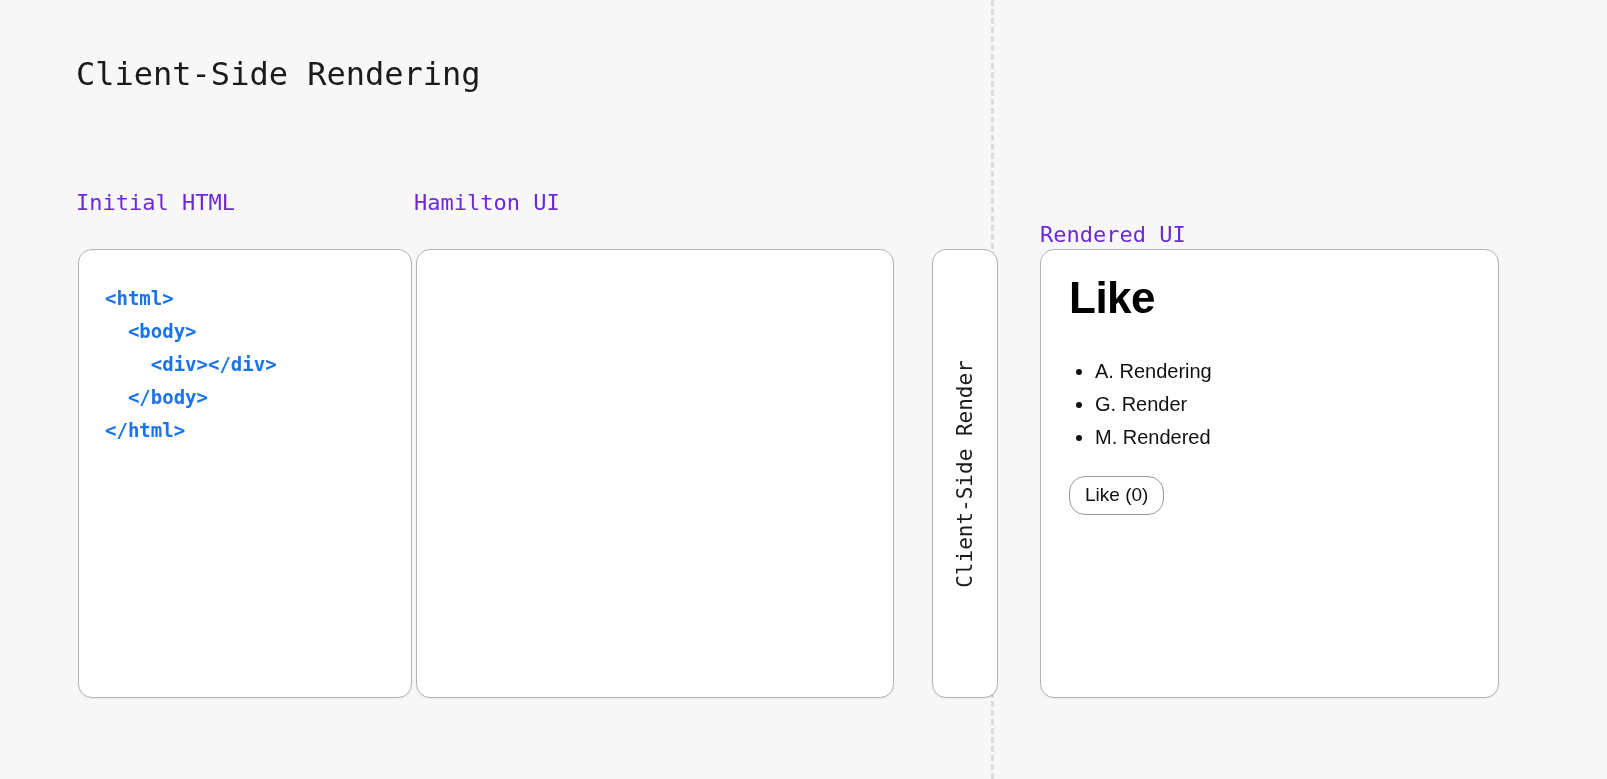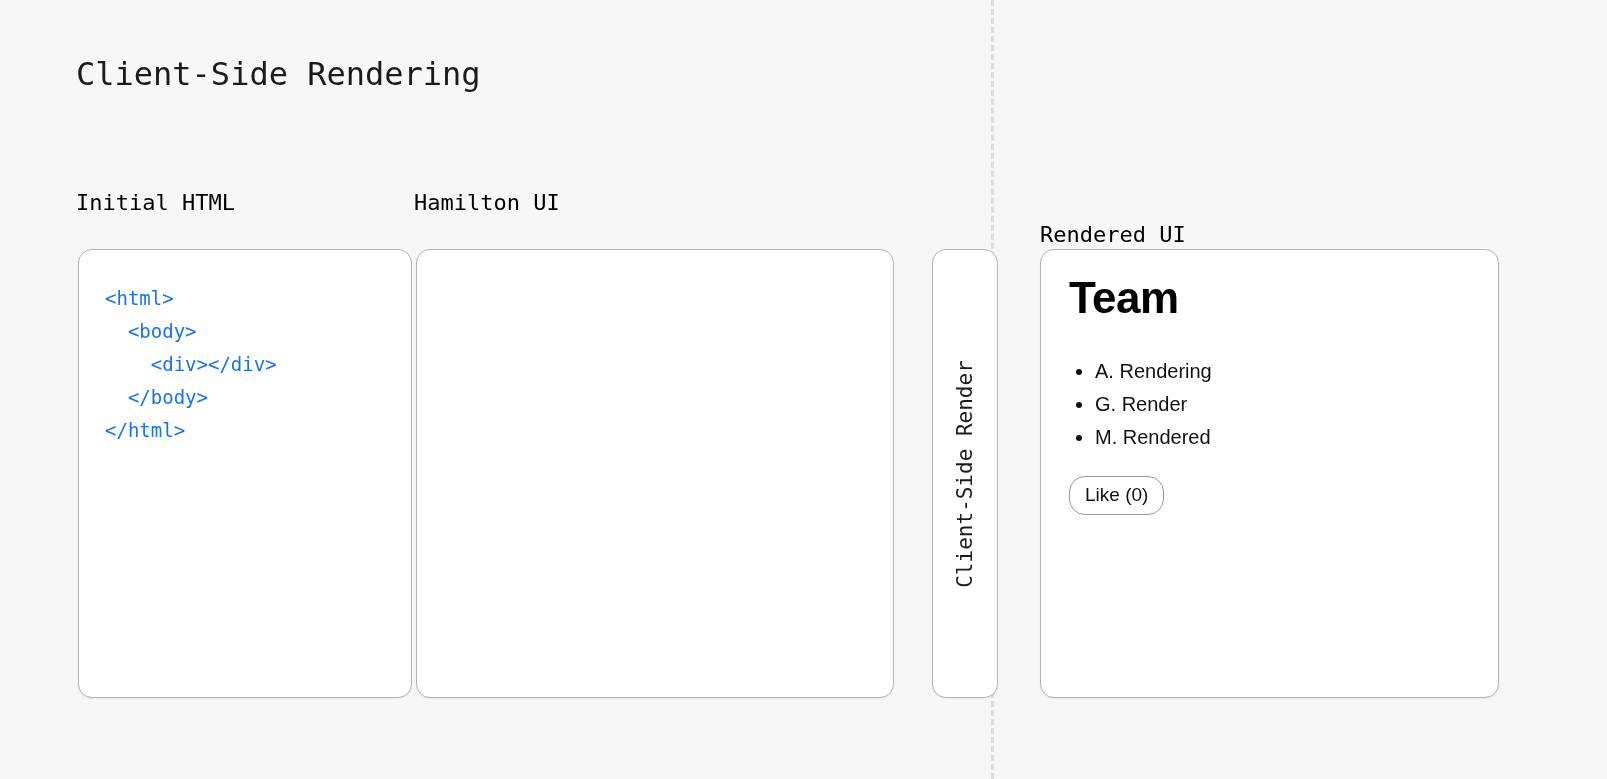--- a/index.html
+++ b/index.html
@@ -37,21 +37,21 @@
     letter-spacing: 0px;
     white-space: nowrap;
   }
 
   
   .caption {
     position: absolute;
     font-family: "DejaVu Sans Mono", monospace;
     font-size: 22px;
     font-weight: 400;
-    color: #000000;
+    color: #6d28d9;
     white-space: nowrap;
   }
   .caption-initial-html { left: 76px;   top: 190px; }
   .caption-initial-ui   { left: 414px;  top: 190px; }
   .caption-rendered-ui  { left: 1040px; top: 190px; margin-top: 32px; }
 
   
   .panel {
     position: absolute;
     background: #ffffff;
@@ -88,21 +88,21 @@
   
   .code-block {
     position: absolute;
     left: 26px;
     top: 32px;
     margin: 0;
     font-family: "DejaVu Sans Mono", monospace;
     font-size: 19px;
     line-height: 33px;
     color: #1a73e8;
-    font-weight: 400;
+    font-weight: 700;
     white-space: pre;
   }
 
   
   .render-label {
     position: absolute;
     left: 50%;
     top: 50%;
     transform: translate(-50%, -50%) rotate(-90deg);
     transform-origin: center center;
@@ -176,21 +176,21 @@
 <div class="panel panel-initial-ui">
   <div class="empty-ui"></div>
 </div>
 
 <div class="panel panel-render-step">
   <div class="render-label">Client-Side Render</div>
 </div>
 
 <div class="panel panel-rendered-ui">
   <div class="rendered-inner">
-    <h1 class="rendered-heading">Team</h1>
+    <h1 class="rendered-heading">Like</h1>
     <ul class="rendered-list">
       <li>A. Rendering</li>
       <li>G. Render</li>
       <li>M. Rendered</li>
     </ul>
     <button class="like-button">Like (0)</button>
   </div>
 </div>
 
 </body></html>

